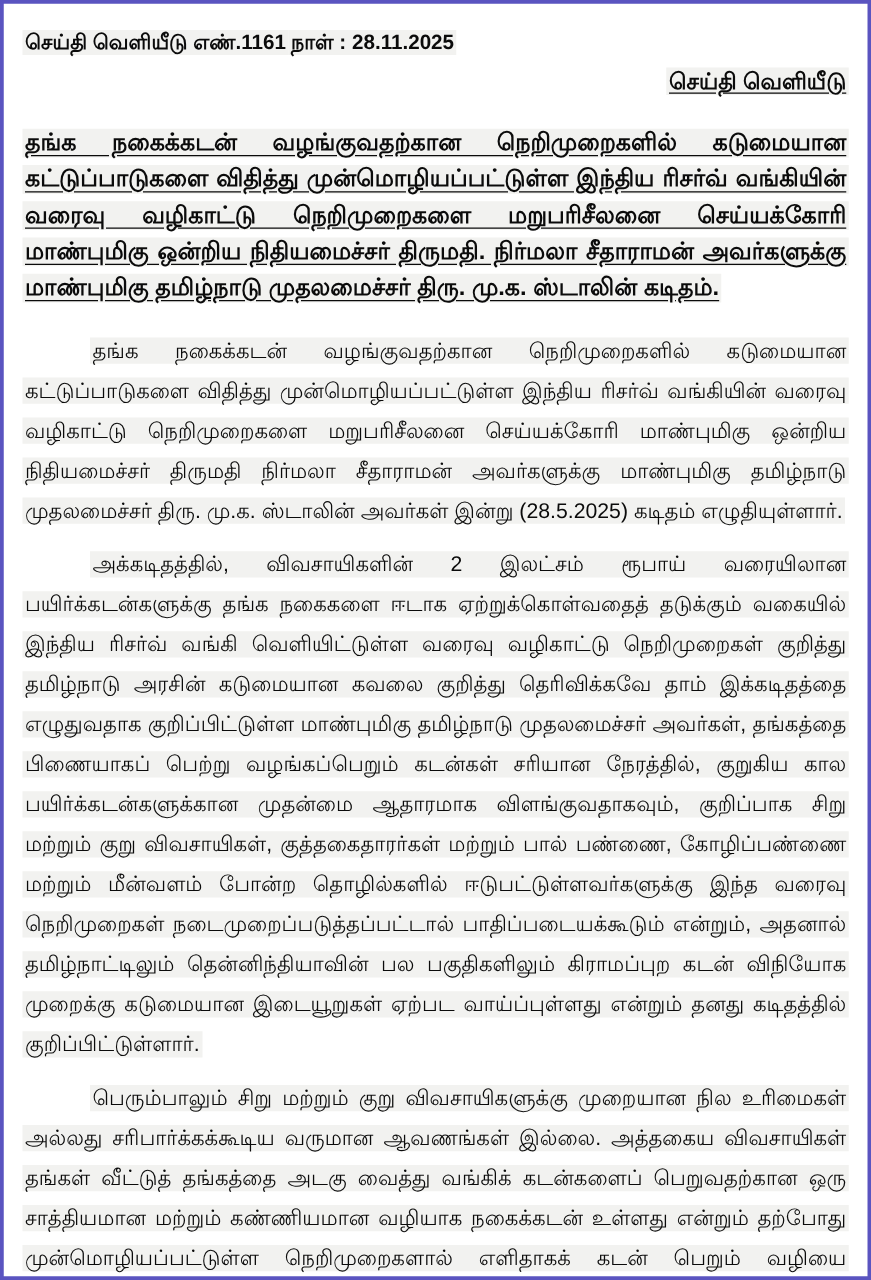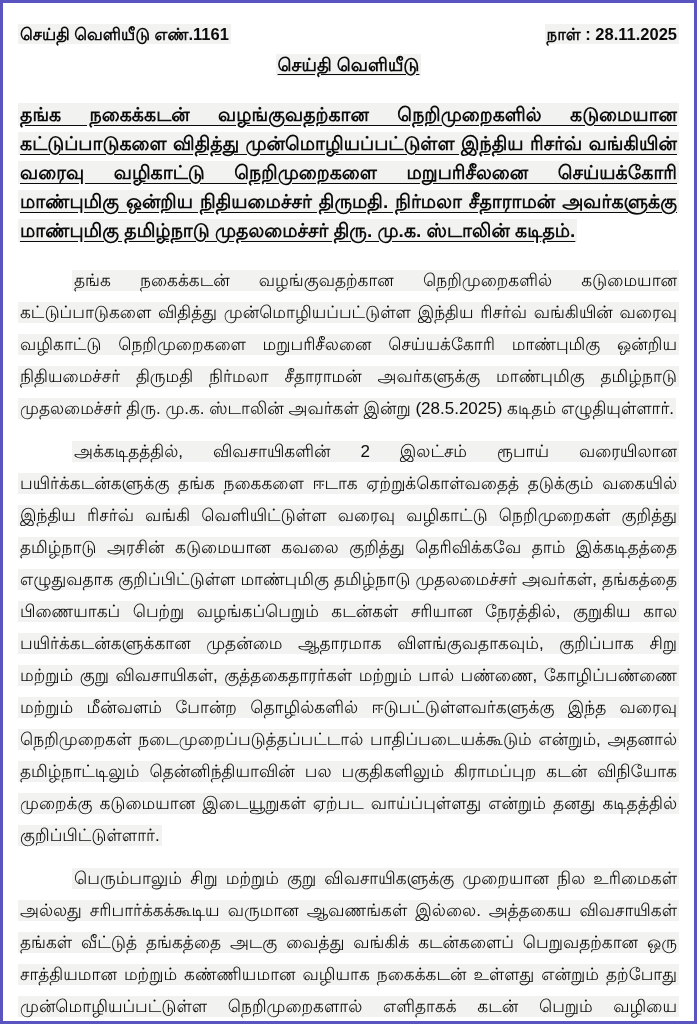--- a/index.html
+++ b/index.html
@@ -13,35 +13,34 @@
     height: 1024px;
     border: 3px solid #5a54c0;
     background: #ffffff;
     padding: 20px 15px 12px 15px;
     overflow: hidden;
     font-family: "Liberation Sans", "DejaVu Sans", sans-serif;
     color: #0b0b0b;
   }
   .doc-header {
     display: flex;
-    justify-content: space-between;
     align-items: baseline;
     font-size: 16.5px;
     font-weight: bold;
     line-height: 22px;
   }
   .shade {
     background: #f2f2f0;
     padding: 1px 2px;
     box-decoration-break: clone;
     -webkit-box-decoration-break: clone;
   }
   .doc-title {
     margin: 10px 0 0 0;
-    text-align: center;
+    text-align: right;
     font-size: 18px;
     font-weight: bold;
   }
   .doc-title .shade {
     text-decoration: underline;
     text-underline-offset: 3px;
   }
   .subject {
     margin: 22px 0 0 0;
     text-align: justify;

